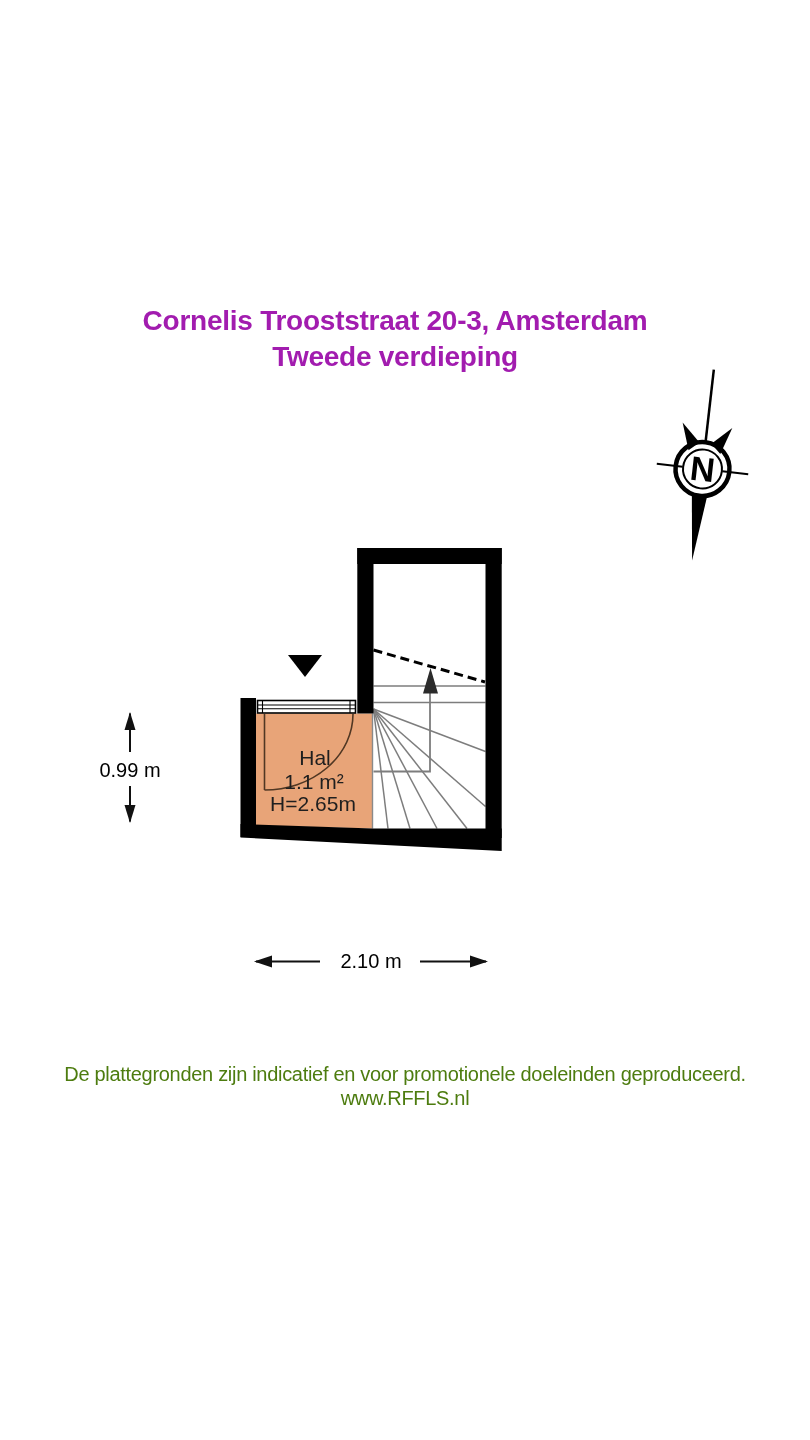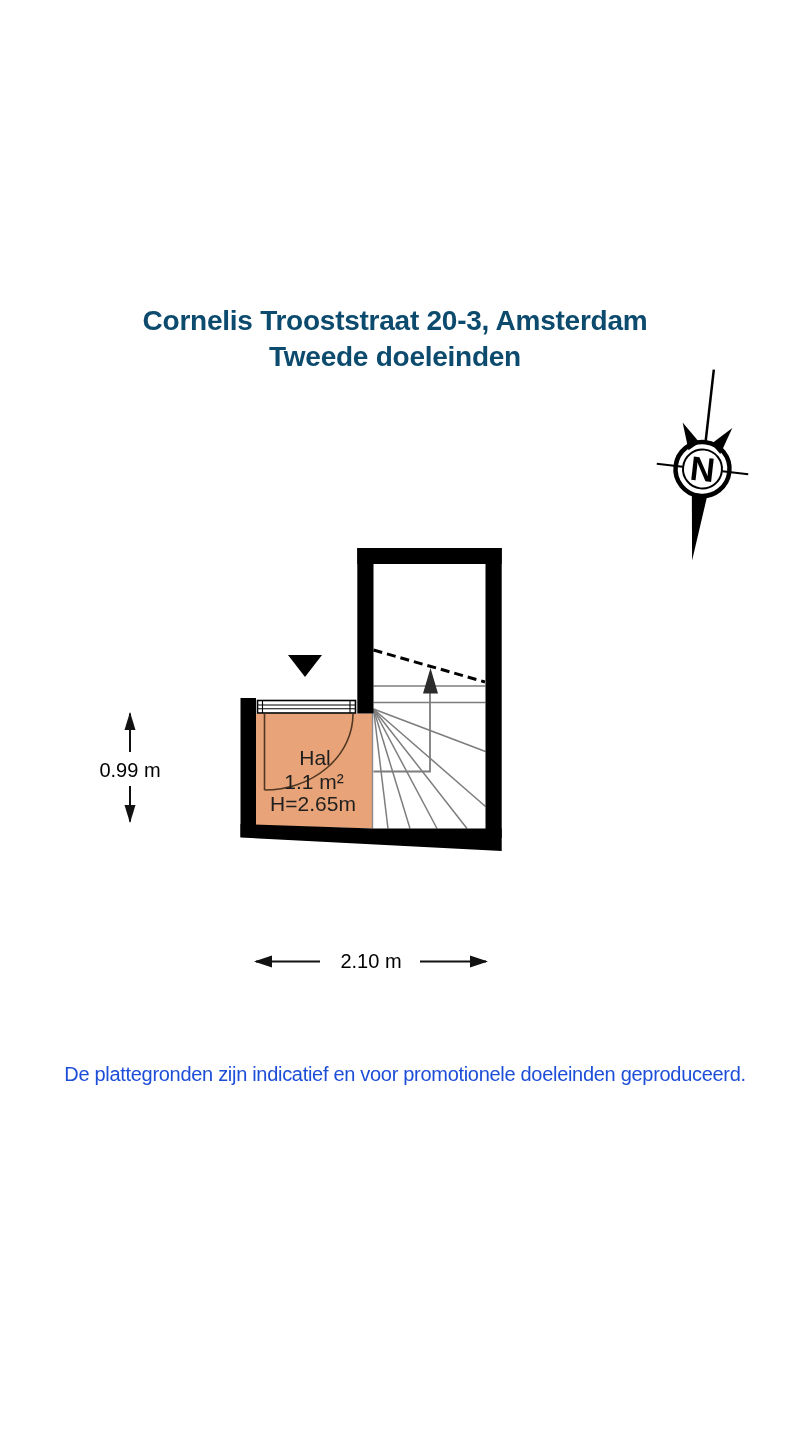--- a/index.html
+++ b/index.html
@@ -3,37 +3,37 @@
 <meta charset="utf-8">
 <style>
   html,body{margin:0;padding:0;background:#fff;}
   .page{
     position:relative;width:810px;height:1440px;background:#ffffff;
     font-family:"Liberation Sans","DejaVu Sans",sans-serif;overflow:hidden;
   }
   .title{
     position:absolute;top:303px;left:0;width:790px;
     text-align:center;font-weight:bold;font-size:28px;line-height:36px;
-    color:#0c4a6e;letter-spacing:-0.25px;
+    color:#a21caf;letter-spacing:-0.25px;
   }
   .plan-svg{position:absolute;left:0;top:0;}
   .plan-svg text{font-family:"Liberation Sans","DejaVu Sans",sans-serif;}
   .footer{
     position:absolute;top:1062px;left:0;width:810px;text-align:center;
-    font-size:20px;line-height:24px;color:#1d4ed8;letter-spacing:-0.3px;
+    font-size:20px;line-height:24px;color:#4d7c0f;letter-spacing:-0.3px;
   }
 </style>
 </head>
 <body>
 
 <div class="page">
 
   <div class="title">
     <div>Cornelis Trooststraat 20-3, Amsterdam</div>
-    <div>Tweede doeleinden</div>
+    <div>Tweede verdieping</div>
   </div>
 
   <svg class="plan-svg" width="810" height="1050" viewBox="0 0 810 1050">
 
     <g transform="translate(702.5,469) rotate(6.5)">
       <line x1="0" y1="-100" x2="0" y2="0" stroke="#000" stroke-width="2.5"></line>
       <polygon points="-8,24 8,24 0,92" fill="#000"></polygon>
       <circle r="27" fill="#fff" stroke="#000" stroke-width="4.5"></circle>
       <circle r="19.5" fill="none" stroke="#000" stroke-width="2"></circle>
       <line x1="-46" y1="0" x2="-20" y2="0" stroke="#000" stroke-width="2"></line>
@@ -101,15 +101,16 @@
       <line x1="256" y1="961.5" x2="320" y2="961.5" stroke="#111" stroke-width="2"></line>
       <line x1="420" y1="961.5" x2="486" y2="961.5" stroke="#111" stroke-width="2"></line>
       <polygon points="254,961.5 272,955.5 272,967.5" fill="#111"></polygon>
       <polygon points="488,961.5 470,955.5 470,967.5" fill="#111"></polygon>
       <text x="371" y="968" font-size="20" fill="#000" text-anchor="middle">2.10 m</text>
     </g>
   </svg>
 
   <div class="footer">
     <div>De plattegronden zijn indicatief en voor promotionele doeleinden geproduceerd.</div>
+    <div>www.RFFLS.nl</div>
   </div>
 
 </div>
 
 </body></html>

